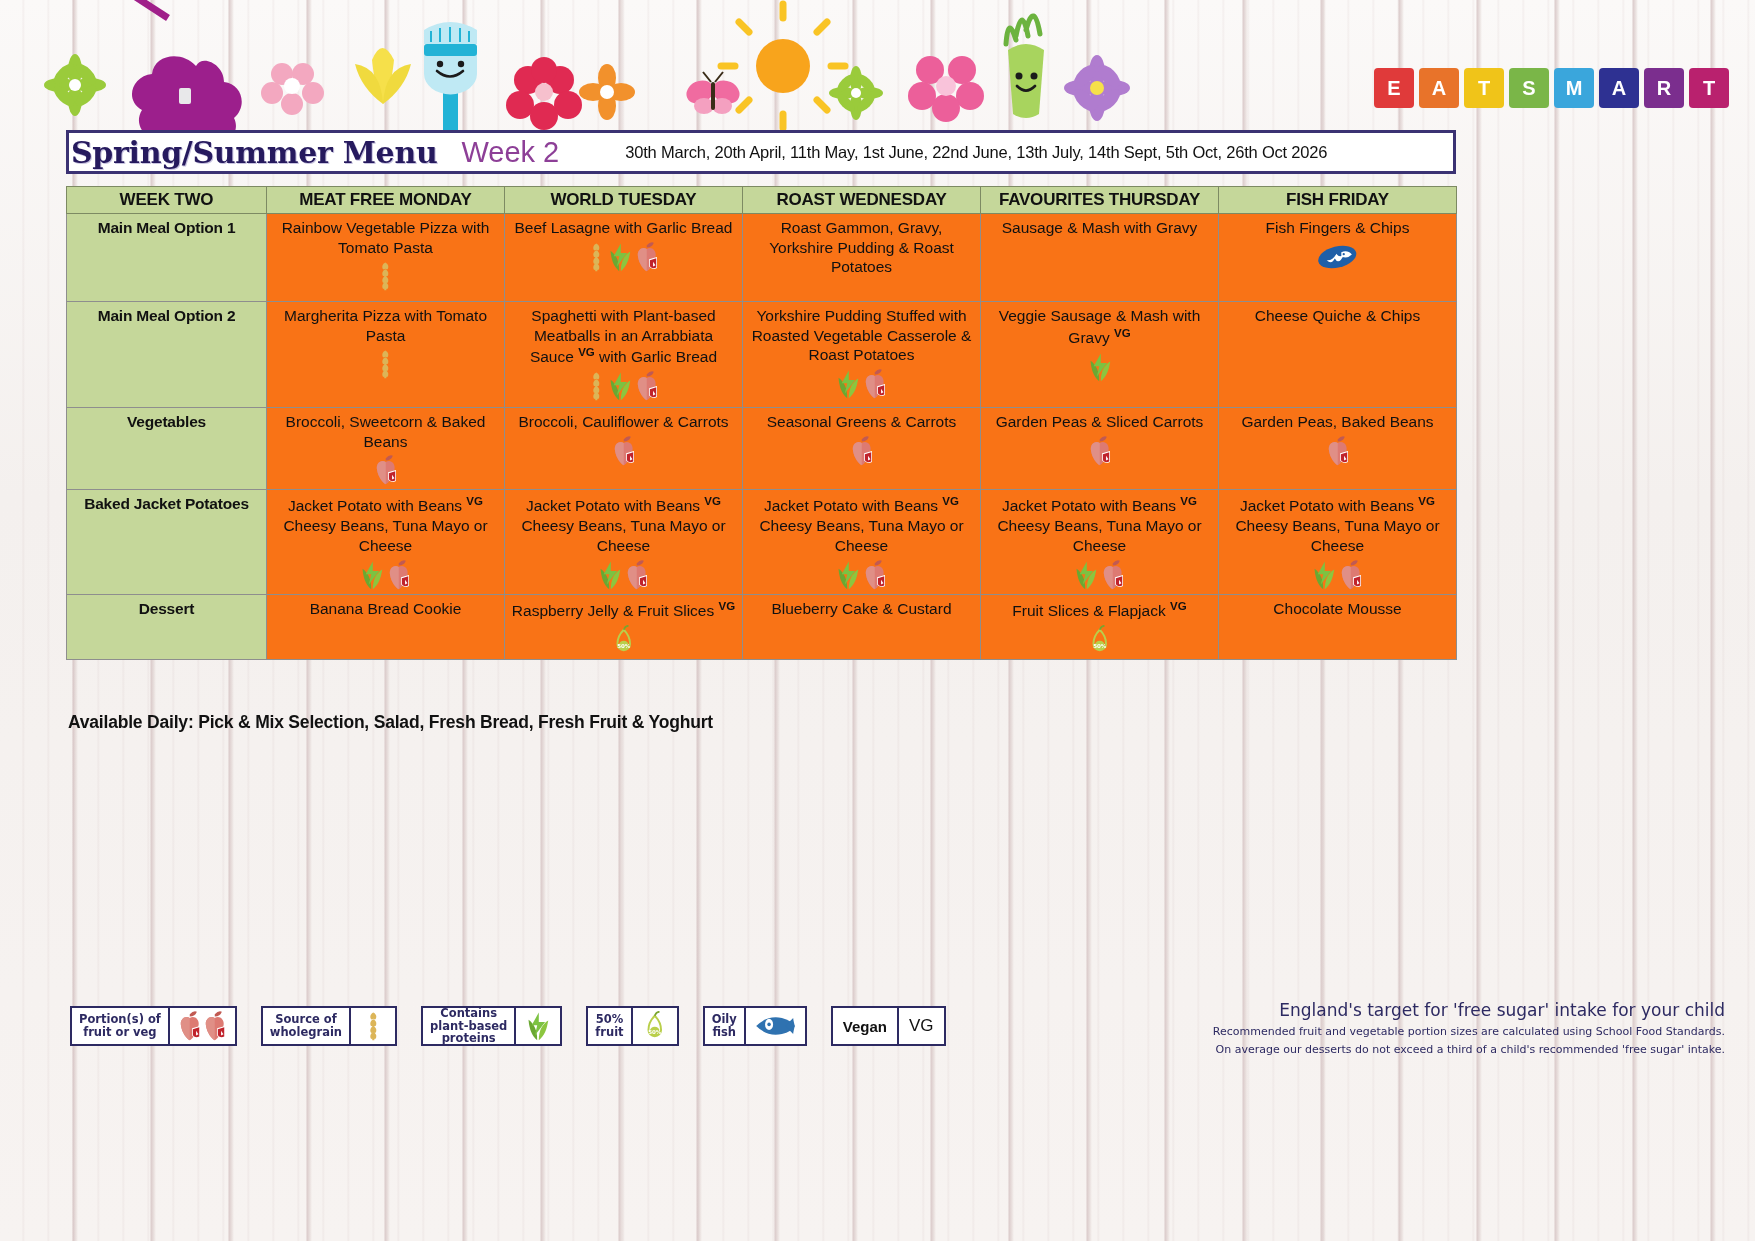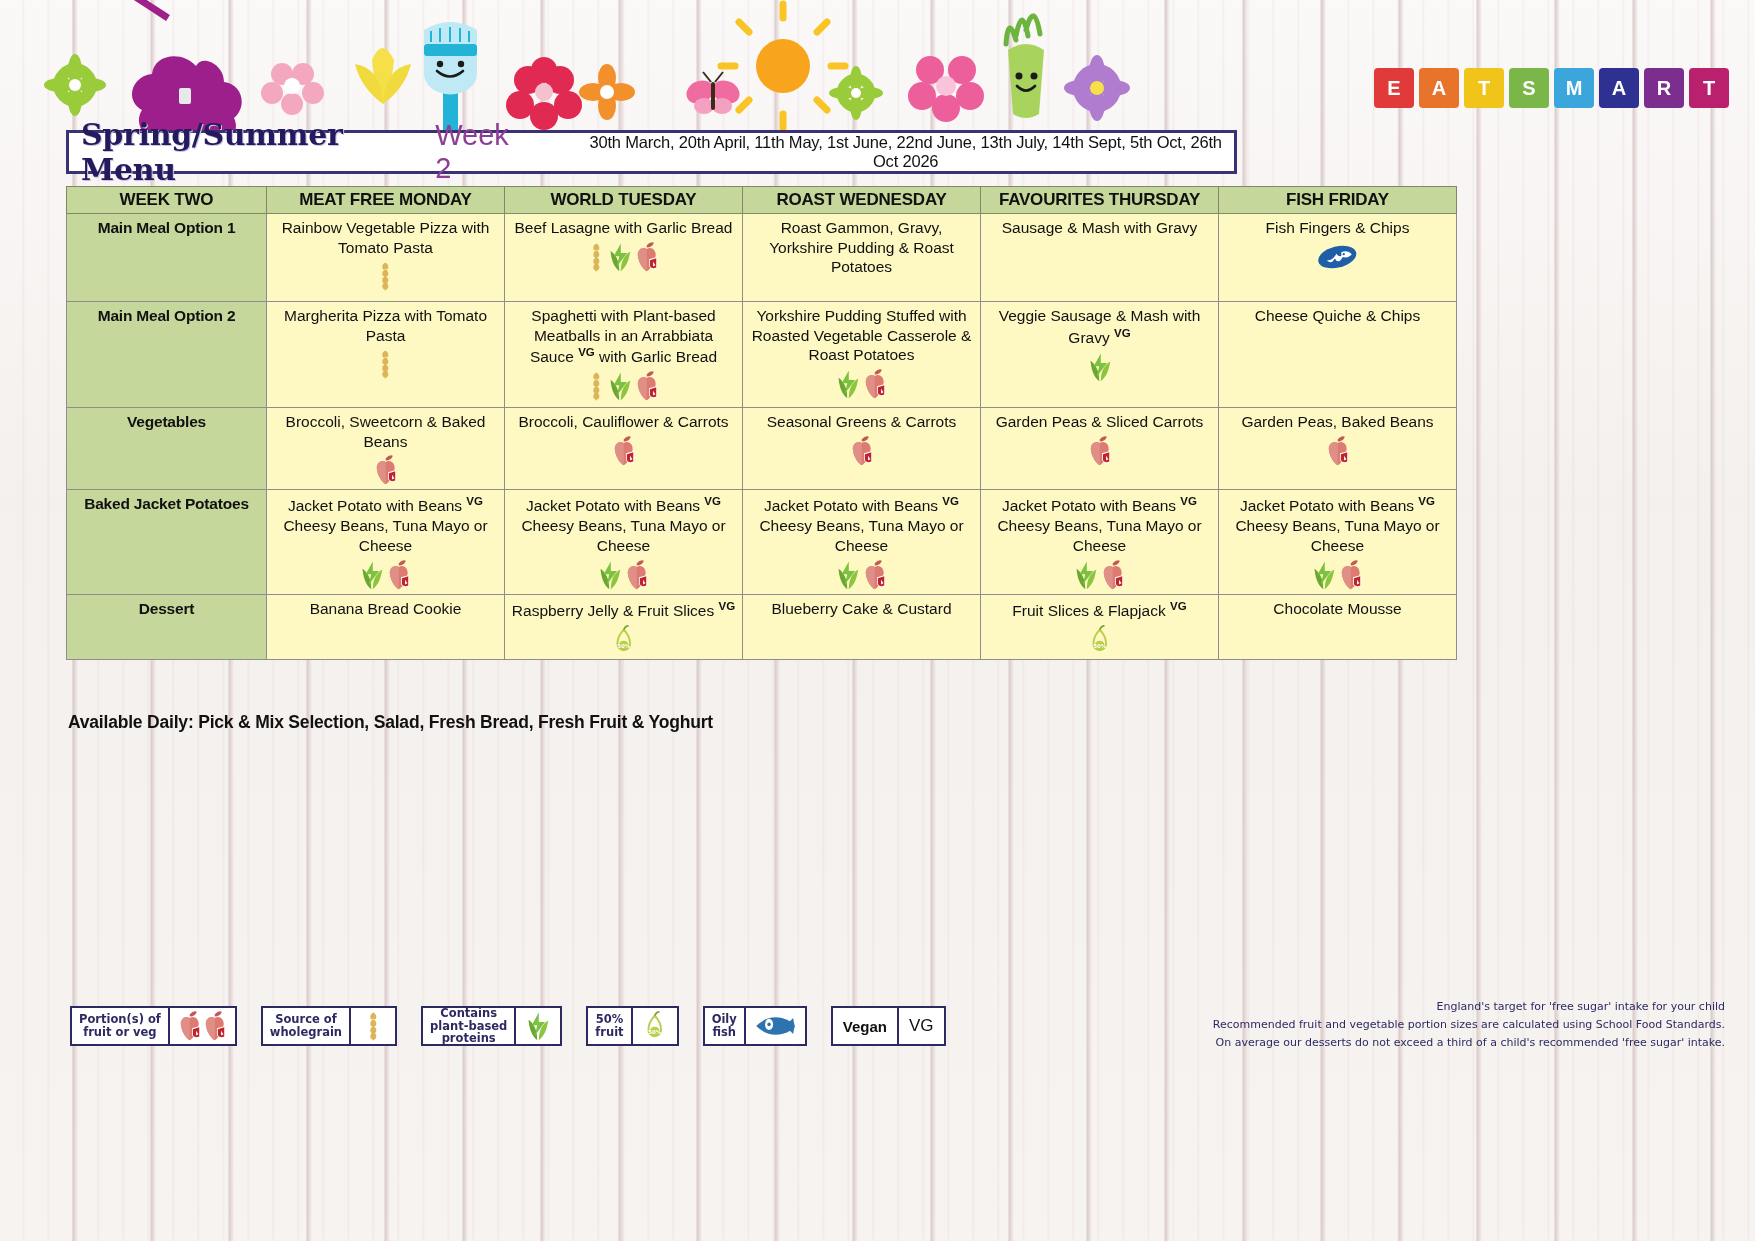--- a/index.html
+++ b/index.html
@@ -35,37 +35,37 @@
   #eatsmart { position:absolute; right:26px; top:68px; display:flex; gap:5px; }
   .es-tile {
     width:40px; height:40px; border-radius:4px;
     color:#fff; font-weight:bold; font-size:20px;
     display:flex; align-items:center; justify-content:center;
     font-family:"Liberation Sans", sans-serif; letter-spacing:0;
   }
 
   
   #titlebar {
-    position:absolute; left:66px; top:130px; width:1171px; height:44px;
+    position:absolute; left:66px; top:130px; width:1390px; height:44px;
     background:#fff; border:3px solid #3b3273;
-    display:flex; align-items:center; padding:0 12px;gap:24px;
+    display:flex; align-items:center; padding:0 2px;gap:24px;
   }
   #title-main {
     font-family:"DejaVu Serif", serif; font-weight:bold;
     font-size:30px; color:#261a5e; letter-spacing:-.3px;
     text-shadow:1px 1px 0 #c9c4e0;
   }
   #title-week { font-size:29px; color:#8d3f97; margin-left:0; font-family:"Liberation Sans",sans-serif; }
   #title-dates { font-size:16.5px; color:#111; margin-left:42px; font-weight:500; letter-spacing:-.2px;text-align:center; }
 
   
   #menu-table {
     position:absolute; left:66px; top:186px; width:1390px;
     border-collapse:collapse; table-layout:fixed;
-    background:#fef9c3;
+    background:#f97316;
   }
   #menu-table td, #menu-table th {
     border:1px solid #8e8e8e; vertical-align:top;
     padding:4px 5px; font-size:15.5px; color:#111;
     text-align:center; line-height:1.28;
   }
   #menu-table thead th {
     background:#c5d79a; height:26px; padding:2px 4px;
     font-weight:bold; font-size:17px; vertical-align:middle;
     border:1px solid #7d8a63; letter-spacing:-.2px;
@@ -108,21 +108,21 @@
   }
   .lg-ic { display:flex; align-items:center; justify-content:center;
            border-left:2px solid #2d2a62; padding:0 7px; min-width:46px; }
   .lg-vg { display:flex; align-items:center; justify-content:center;
            border-left:2px solid #2d2a62; padding:0 10px;
            font-family:"Liberation Sans",sans-serif; font-size:17px; color:#111; }
   .lg-vegan { font-family:"Liberation Sans",sans-serif; font-weight:bold; font-size:15px; color:#111; padding:8px 10px; display:flex; align-items:center;}
 
   
   #footnote { position:absolute; right:30px; top:1000px; text-align:right; color:#2d2a62; }
-  #footnote .fn1 { font-family:"DejaVu Sans", sans-serif; font-size:11px; }
+  #footnote .fn1 { font-family:"DejaVu Sans", sans-serif; font-size:17px; }
   #footnote .fn2, #footnote .fn3 { font-family:"DejaVu Sans", sans-serif; font-size:11px; margin-top:5px; }
 </style>
 </head>
 <body>
 
 <div id="wood"></div>
 
 <svg id="decor" viewBox="0 0 1755 130">
 
   <g>

